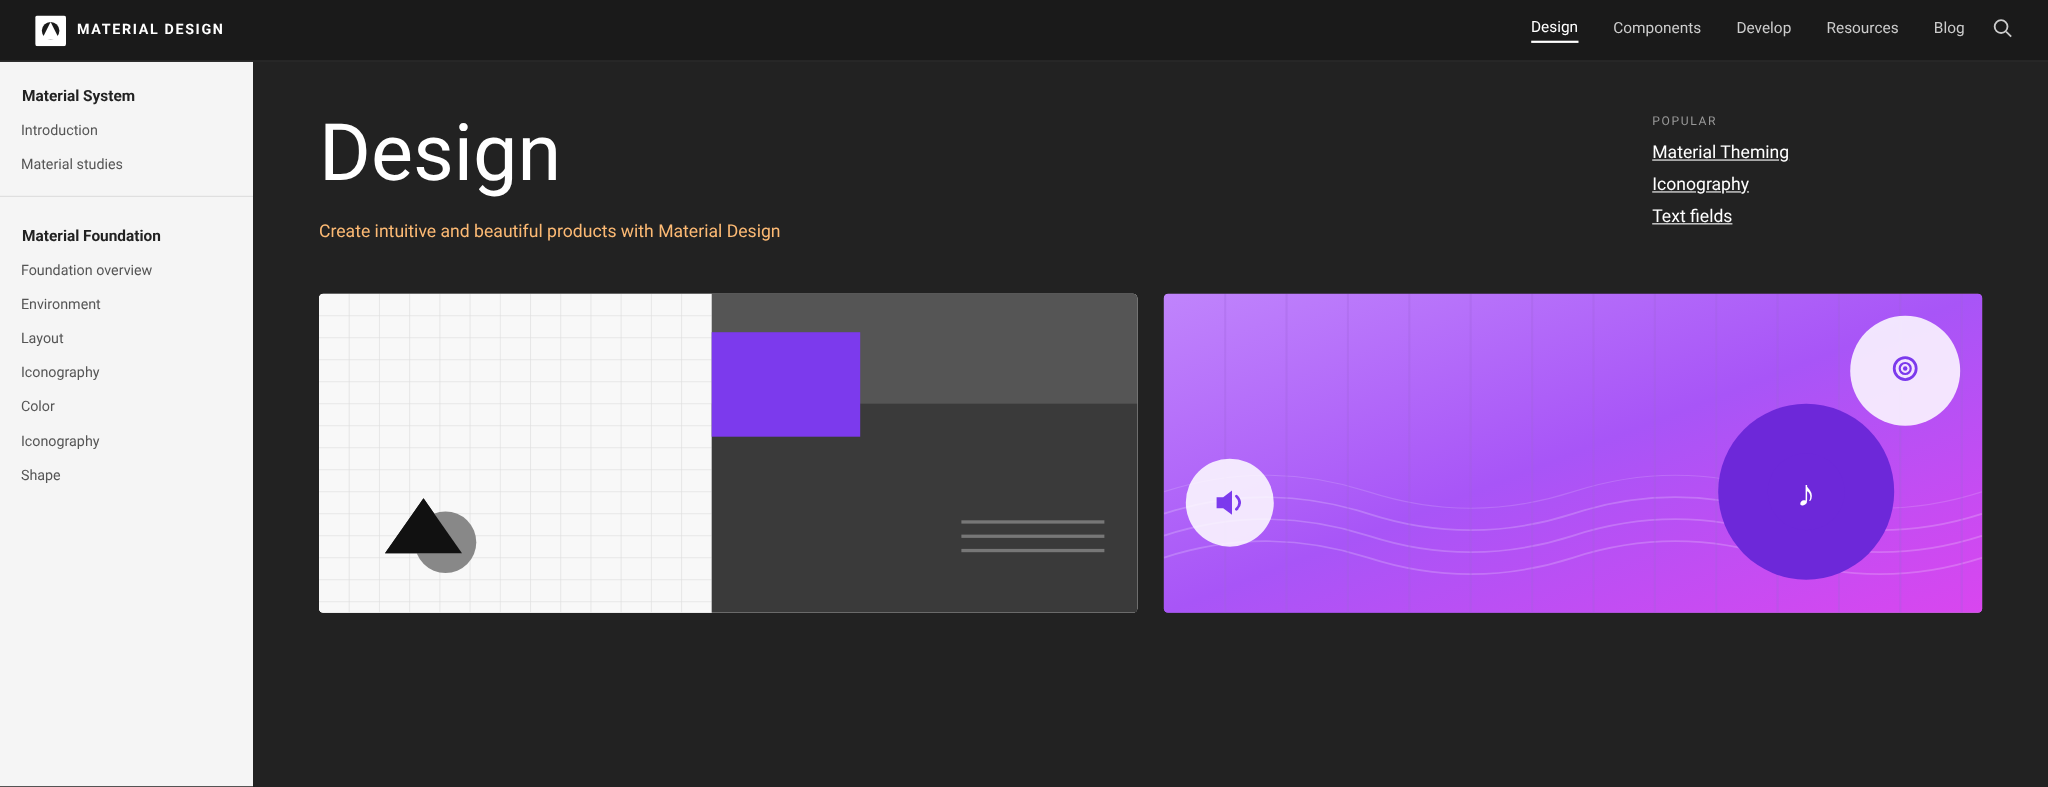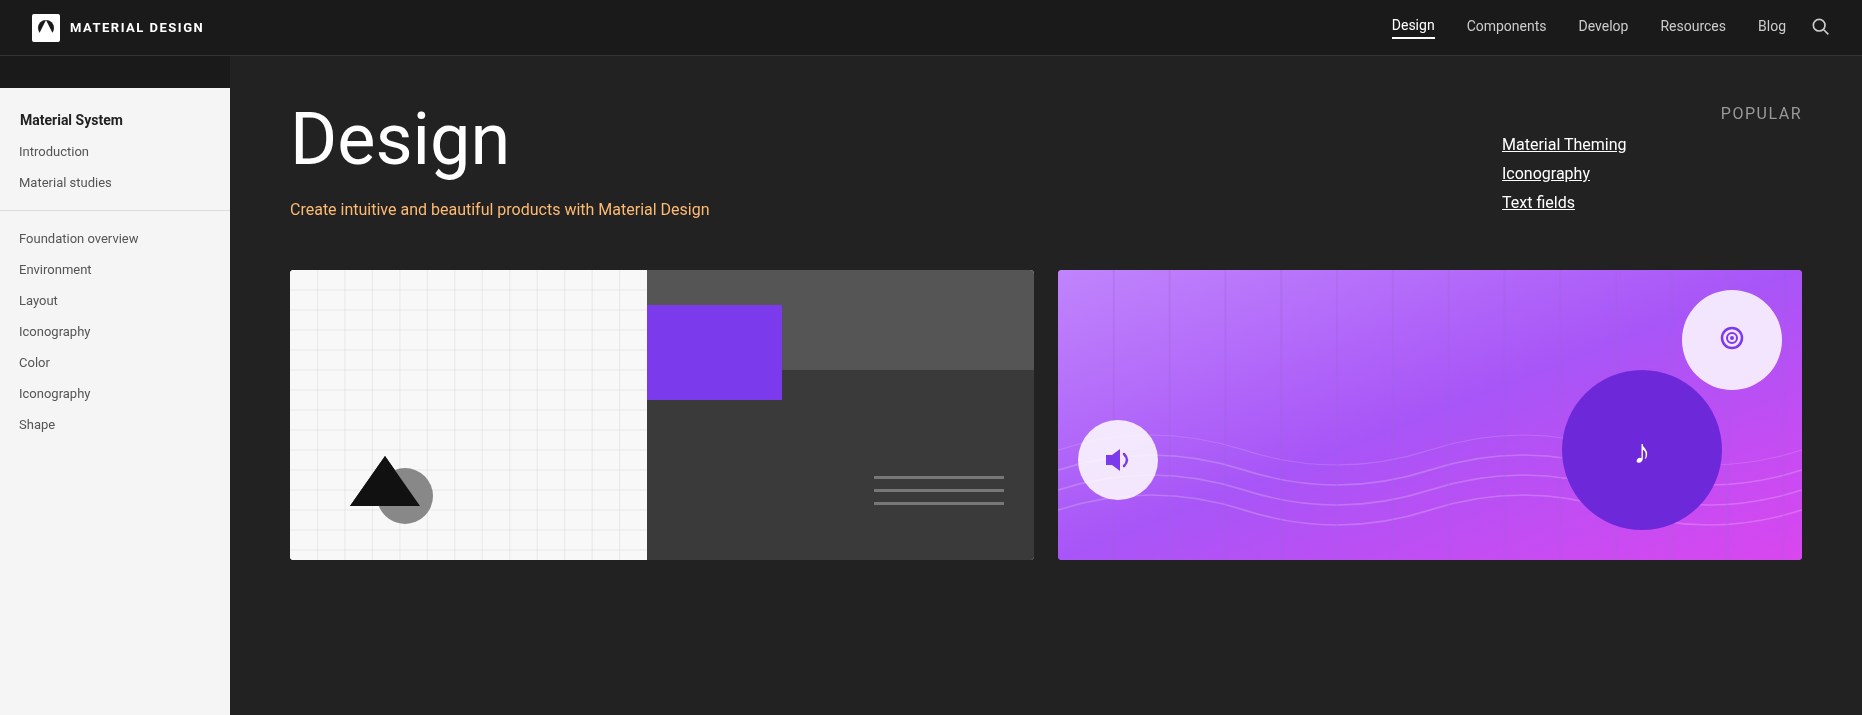--- a/index.html
+++ b/index.html
@@ -63,21 +63,20 @@
     }
 
     
     .sidebar {
       width: 230px;
       background: #f5f5f5;
       color: #333;
       overflow-y: auto;
       flex-shrink: 0;
       padding-top: 8px;
-      margin-top: 32px;
     }
     .sidebar-section-title {
       font-size: 14px;
       font-weight: 700;
       color: #222;
       padding: 16px 20px 8px 20px;
     }
     .sidebar-item {
       font-size: 13px;
       color: #555;
@@ -117,25 +116,24 @@
     }
     .hero-subtitle {
       font-size: 16px;
       color: #fdba74;
     }
     .hero-popular {
       width: 300px;
       flex-shrink: 0;
     }
     .popular-label {
-      font-size: 16px;
+      font-size: 11px;
       letter-spacing: 1.5px;
       color: #999;
       margin-bottom: 12px;
-      text-align: right;
     }
     .popular-link {
       display: block;
       font-size: 16px;
       color: #fff;
       text-decoration: underline;
       margin-bottom: 10px;
       cursor: pointer;
     }
 
@@ -250,20 +248,21 @@
   </span>
 </nav>
 
 <div class="main-layout">
 
   <aside class="sidebar">
     <div class="sidebar-section-title">Material System</div>
     <div class="sidebar-item">Introduction</div>
     <div class="sidebar-item">Material studies</div>
     <div class="sidebar-divider"></div>
+    <div class="sidebar-section-title">Material Foundation</div>
     <div class="sidebar-item">Foundation overview</div>
     <div class="sidebar-item">Environment</div>
     <div class="sidebar-item">Layout</div>
     <div class="sidebar-item">Iconography</div>
     <div class="sidebar-item">Color</div>
     <div class="sidebar-item">Iconography</div>
     <div class="sidebar-item">Shape</div>
   </aside>
 
   <main class="content-area">

